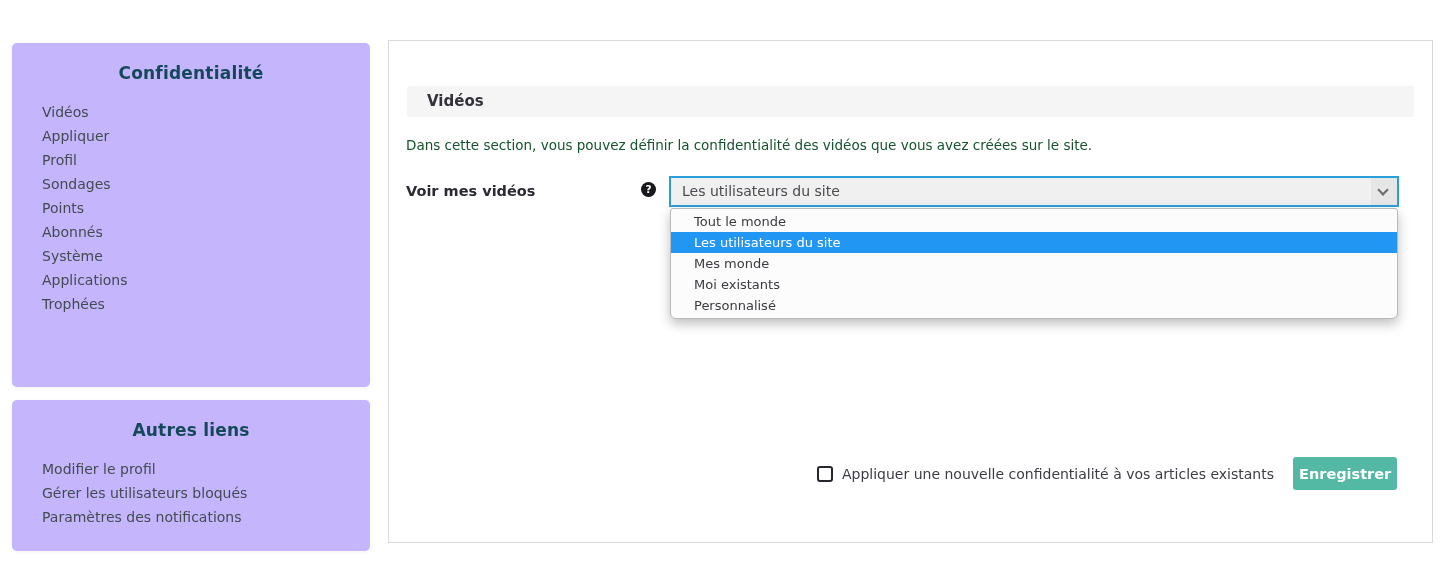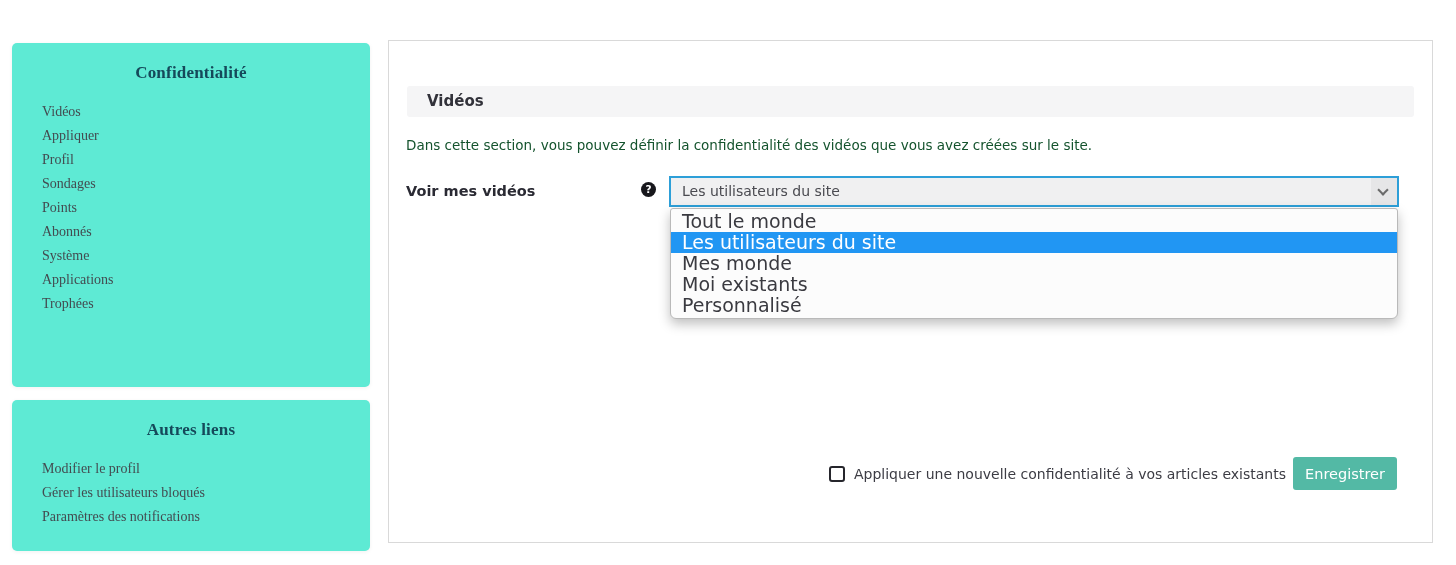--- a/index.html
+++ b/index.html
@@ -8,23 +8,22 @@
     width: 1456px; height: 565px;
     background: #ffffff;
     font-family: "DejaVu Sans", "Liberation Sans", sans-serif;
     overflow: hidden;
   }
   body { position: relative; }
 
   
   .side-box {
     position: absolute; left: 12px; width: 358px;
-    background: #5eead4; border-radius: 5px;
+    background: #c4b5fd; border-radius: 5px;
     box-shadow: 0 1px 4px rgba(0,0,0,.06);
-    font-family: Liberation Serif, serif;
   }
   #privacy-box { top: 43px; height: 344px; }
   #other-box   { top: 400px; height: 151px; }
   .side-title {
     margin: 0; padding-top: 20px; text-align: center;
     font-size: 17px; font-weight: 700; color: #15495a;
     letter-spacing: .2px;
   }
   .side-list { list-style: none; margin: 17px 0 0; padding: 0 0 0 30px; }
   .side-list li {
@@ -84,43 +83,43 @@
 
   
   .dropdown {
     position: absolute; left: 281px; top: 167px; width: 728px;
     background: #fcfcfc; border: 1px solid #b9b9b9;
     border-radius: 3px 3px 6px 6px;
     box-shadow: 0 5px 12px rgba(0,0,0,.25);
     padding: 2px 0; z-index: 5;
   }
   .option {
-    height: 21px; line-height: 21px; padding-left: 11px;
-    font-size: 19px; color: #3a3a40; cursor: pointer;
+    height: 21px; line-height: 21px; padding-left: 23px;
+    font-size: 13px; color: #3a3a40; cursor: pointer;
     white-space: nowrap;
   }
   .option.highlighted { background: #2196f3; color: #ffffff; }
 
   
   .panel-footer {
     position: absolute; top: 416px; right: 35px;
     display: flex; align-items: center;
   }
   .checkbox {
     width: 16px; height: 16px;
     border: 2px solid #26262c; border-radius: 3px;
     background: #fff; margin-right: 9px; cursor: pointer; flex: none;
   }
   .checkbox-label {
-    font-size: 14px; color: #3c3c44; margin-right: 7px; cursor: pointer;
+    font-size: 14px; color: #3c3c44; margin-right: 19px; cursor: pointer;
   }
   .save-btn {
     width: 104px; height: 33px;
     background: #53b9a5; color: #ffffff;
-    font-family: inherit; font-weight: 400; font-size: 14.5px;
+    font-family: inherit; font-weight: 700; font-size: 14.5px;
     border: none; border-radius: 3px; cursor: pointer;
   }
 </style>
 </head>
 <body>
 
 <div class="side-box" id="privacy-box">
   <h2 class="side-title">Confidentialité</h2>
   <ul class="side-list">
     <li>Vidéos</li>

